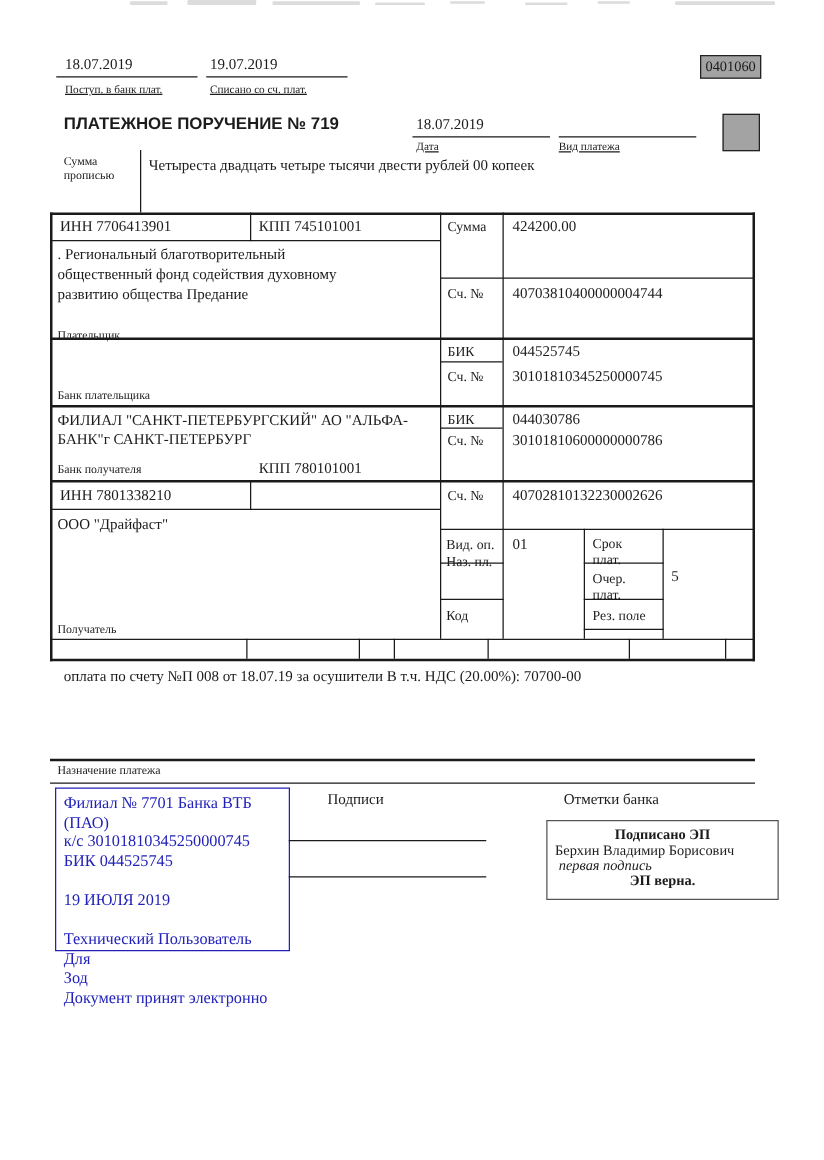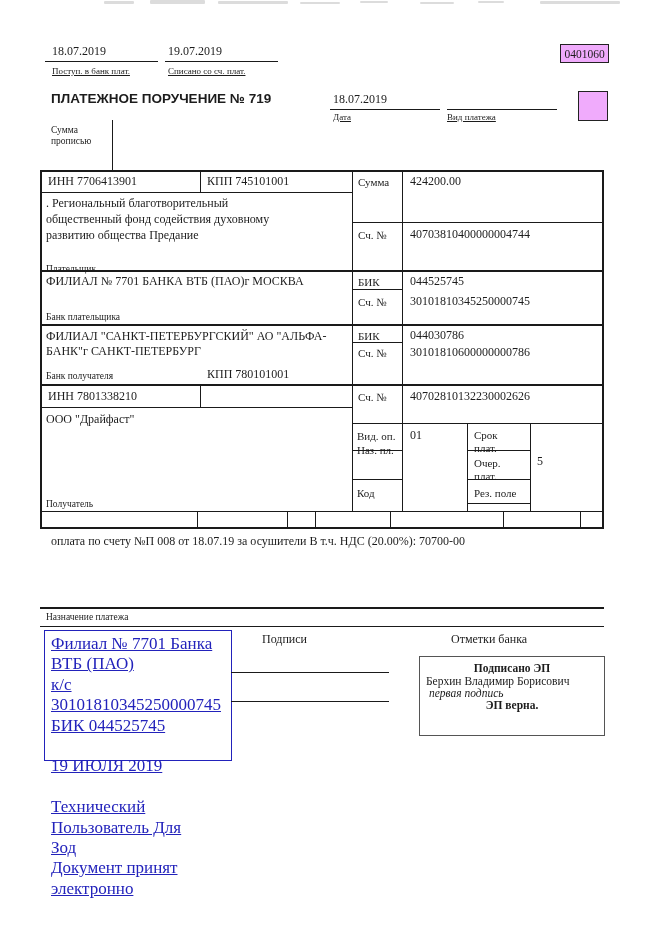--- a/index.html
+++ b/index.html
@@ -7,24 +7,24 @@
         font-family:"Liberation Serif","DejaVu Serif",serif;color:#1c1c1c;}
   .t{position:absolute;white-space:nowrap;line-height:1.15;}
   .pre{white-space:pre-line;}
   .fs9{font-size:9px;text-decoration:underline;}
   .fs95{font-size:9.5px;}
   .fs11{font-size:11px;}
   .fs12{font-size:12px;}
   .bold{font-weight:bold;text-align:right;}
   .sans{font-family:"Liberation Sans","DejaVu Sans",sans-serif;}
   .line{position:absolute;background:#1a1a1a;}
-  .box{position:absolute;border:1.6px solid #222;box-sizing:border-box;background:#f0abfc;}
+  .box{position:absolute;border:1.6px solid #222;box-sizing:border-box;background:#a3a3a3;}
   #code-box{display:flex;align-items:center;justify-content:center;font-size:11.5px;}
   #blue-box{position:absolute;border:1.6px solid #2222bb;box-sizing:border-box;
-            color:#2222bb;font-size:17px;line-height:1.2;padding:3px 6px;white-space:pre-line;text-decoration:underline;}
+            color:#2222bb;font-size:13px;line-height:1.2;padding:3px 6px;white-space:pre-line;}
   #stamp-box{position:absolute;border:1.6px solid #555;box-sizing:border-box;font-size:11.5px;}
   #stamp-box .c{text-align:center;display:block;}
   .smudge{position:absolute;background:#9a9a9a;opacity:.35;border-radius:1px;}
 </style>
 </head>
 <body>
 
 <div id="page">
 
   <div class="smudge" style="left:104px;top:1px;width:30px;height:3px"></div>
@@ -45,33 +45,33 @@
   </div>
 
   <span class="t bold sans" style="left:51px;top:91px;font-size:13.5px">ПЛАТЕЖНОЕ ПОРУЧЕНИЕ № 719</span>
   <span class="t fs12" style="left:333px;top:93px">18.07.2019</span>
   <span class="t fs9" style="left:333px;top:112px">Дата</span>
   <span class="t fs9" style="left:447px;top:112px">Вид платежа</span>
   <div class="box" style="left:578px;top:91px;width:30px;height:30px"></div>
 
   <span class="t fs95 pre" style="left:51px;top:125px;width:58px">Сумма
 прописью</span>
+  <span class="t fs12" style="left:119px;top:126px">Четыреста двадцать четыре тысячи двести рублей 00 копеек</span>
 
   <span class="t fs12" style="left:48px;top:175px">ИНН 7706413901</span>
   <span class="t fs12" style="left:207px;top:175px">КПП 745101001</span>
   <span class="t fs11" style="left:358px;top:176px">Сумма</span>
   <span class="t fs12" style="left:410px;top:175px">424200.00</span>
   <span class="t fs12 pre" style="left:46px;top:196px;line-height:1.33">. Региональный благотворительный
 общественный фонд содействия духовному
 развитию общества Предание</span>
   <span class="t fs11" style="left:358px;top:229px">Сч. №</span>
   <span class="t fs12" style="left:410px;top:228px">40703810400000004744</span>
   <span class="t fs95" style="left:46px;top:264px">Плательщик</span>
 
-  <span class="t fs12" style="left:46px;top:275px">ФИЛИАЛ № 7701 БАНКА ВТБ (ПАО)г МОСКВА</span>
   <span class="t fs11" style="left:358px;top:276px">БИК</span>
   <span class="t fs12" style="left:410px;top:275px">044525745</span>
   <span class="t fs11" style="left:358px;top:296px">Сч. №</span>
   <span class="t fs12" style="left:410px;top:295px">30101810345250000745</span>
   <span class="t fs95" style="left:46px;top:312px">Банк плательщика</span>
 
   <span class="t fs12 pre" style="left:46px;top:329px;line-height:1.28">ФИЛИАЛ "САНКТ-ПЕТЕРБУРГСКИЙ" АО "АЛЬФА-
 БАНК"г САНКТ-ПЕТЕРБУРГ</span>
   <span class="t fs11" style="left:358px;top:330px">БИК</span>
   <span class="t fs12" style="left:410px;top:329px">044030786</span>
@@ -105,21 +105,21 @@
 БИК 044525745
 
 19 ИЮЛЯ 2019
 
 Технический Пользователь Для
 Зод
 Документ принят электронно</div>
   <span class="t fs12" style="left:262px;top:633px">Подписи</span>
   <span class="t fs12" style="left:451px;top:633px">Отметки банка</span>
 
-  <div id="stamp-box" style="left:419px;top:656px;width:186px;height:80px">
+  <div id="stamp-box" style="left:437px;top:656px;width:186px;height:64px">
     <span class="c bold" style="margin-top:5px">Подписано ЭП</span>
     <span style="display:block;margin-left:6px;margin-top:1px">Берхин Владимир Борисович</span>
     <span style="display:block;margin-left:9px;font-style:italic">первая подпись</span>
     <span class="c bold">ЭП верна.</span>
   </div>
 
 <div class="line" style="left: 45px; top: 61px; width: 113px; height: 1px;"></div>
     <div class="line" style="left: 165px; top: 61px; width: 113px; height: 1px;"></div>
     <div class="line" style="left: 330px; top: 109px; width: 110px; height: 1px;"></div>
     <div class="line" style="left: 447px; top: 109px; width: 110px; height: 1px;"></div>

